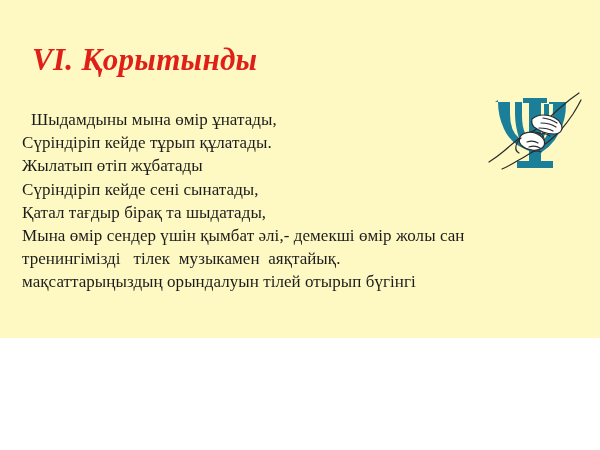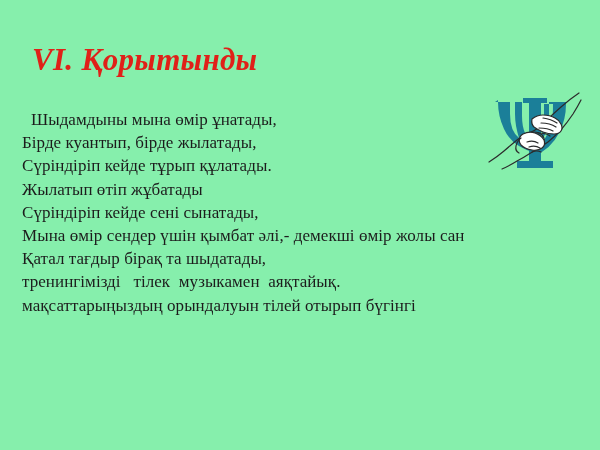--- a/index.html
+++ b/index.html
@@ -11,22 +11,22 @@
     height: 450px;
     background: #ffffff;
     font-family: "Liberation Serif", "DejaVu Serif", serif;
     overflow: hidden;
     position: relative;
   }
 
   .slide {
     position: relative;
     width: 600px;
-    height: 450px;
-    background: #86efac;
+    height: 338px;
+    background: #fef9c3;
   }
 
   
   .slide-title {
     position: absolute;
     left: 32px;
     top: 41px;
     font-size: 31px;
     line-height: 38px;
     font-weight: bold;
@@ -70,26 +70,25 @@
 </style>
 </head>
 <body>
 
 <div class="slide">
 
   <div class="slide-title">VI. Қорытынды</div>
 
   <div class="body-block">
     <div class="body-line indent">Шыдамдыны мына өмір ұнатады,</div>
-    <div class="body-line">Бірде куантып, бірде жылатады,</div>
     <div class="body-line">Сүріндіріп кейде тұрып құлатады.</div>
     <div class="body-line">Жылатып өтіп жұбатады</div>
     <div class="body-line">Сүріндіріп кейде сені сынатады,</div>
+    <div class="body-line">Қатал тағдыр бірақ та шыдатады,</div>
     <div class="body-line">Мына өмір сендер үшін қымбат әлі,- демекші өмір жолы сан</div>
-    <div class="body-line">Қатал тағдыр бірақ та шыдатады,</div>
     <div class="body-line">тренингімізді   тілек  музыкамен  аяқтайық.</div>
     <div class="body-line">мақсаттарыңыздың орындалуын тілей отырып бүгінгі</div>
   </div>
 
   <div class="logo">
     <svg viewBox="0 0 96 90" xmlns="http://www.w3.org/2000/svg">
 
       <g>
 
         <path d="M8 12 h15 v12 q0 17 9 24 q-4 -13 -4 -24 v-12 h7 v14 q0 22 14 29 v8

